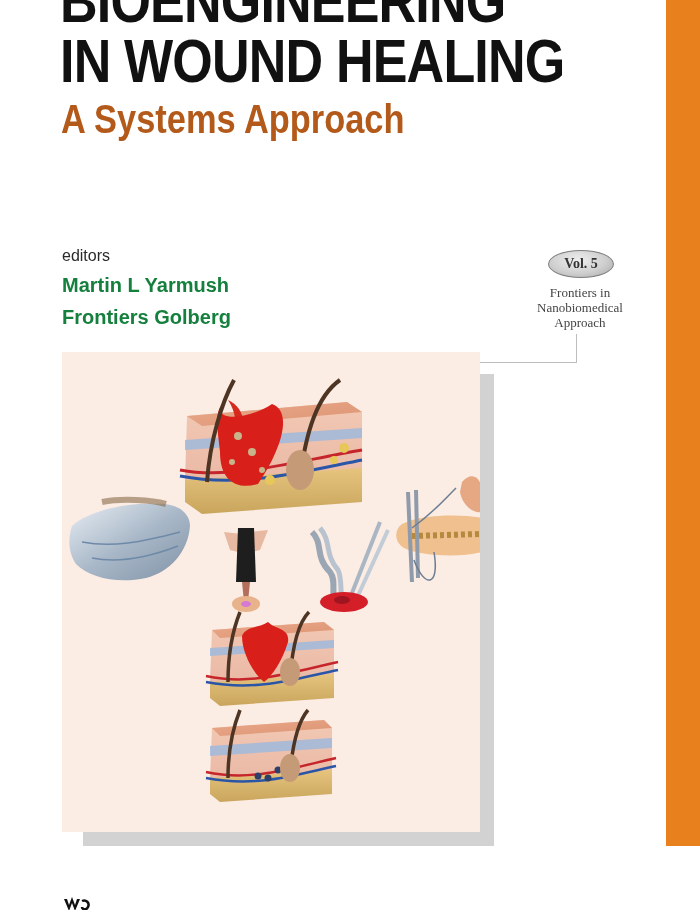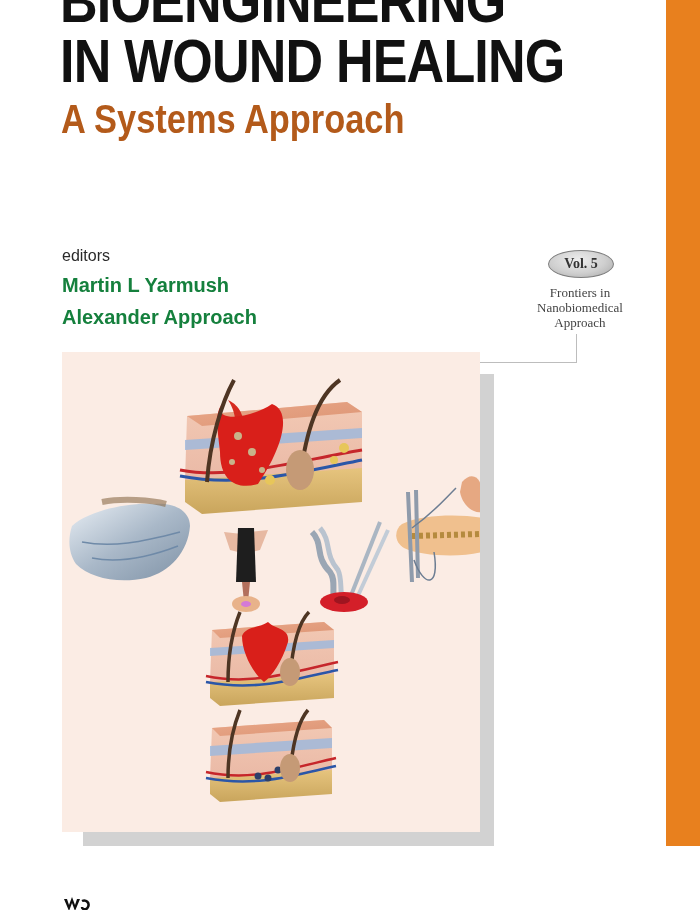--- a/index.html
+++ b/index.html
@@ -80,21 +80,21 @@
 <body>
 
 <div class="orange-bar"></div>
 
 <div class="title-line l1">BIOENGINEERING</div>
 <div class="title-line l2">IN WOUND HEALING</div>
 <div class="subtitle">A Systems Approach</div>
 
 <div class="editors-label">editors</div>
 <div class="editor e1">Martin L Yarmush</div>
-<div class="editor e2">Alexander Approach</div>
+<div class="editor e2">Frontiers Golberg</div>
 
 <div class="vol-badge">
   <span>Vol. 5</span>
 </div>
 <div class="series-name">
   <div>Frontiers in</div>
   <div>Nanobiomedical</div>
   <div>Approach</div>
 </div>
 <div class="connector-v"></div>

